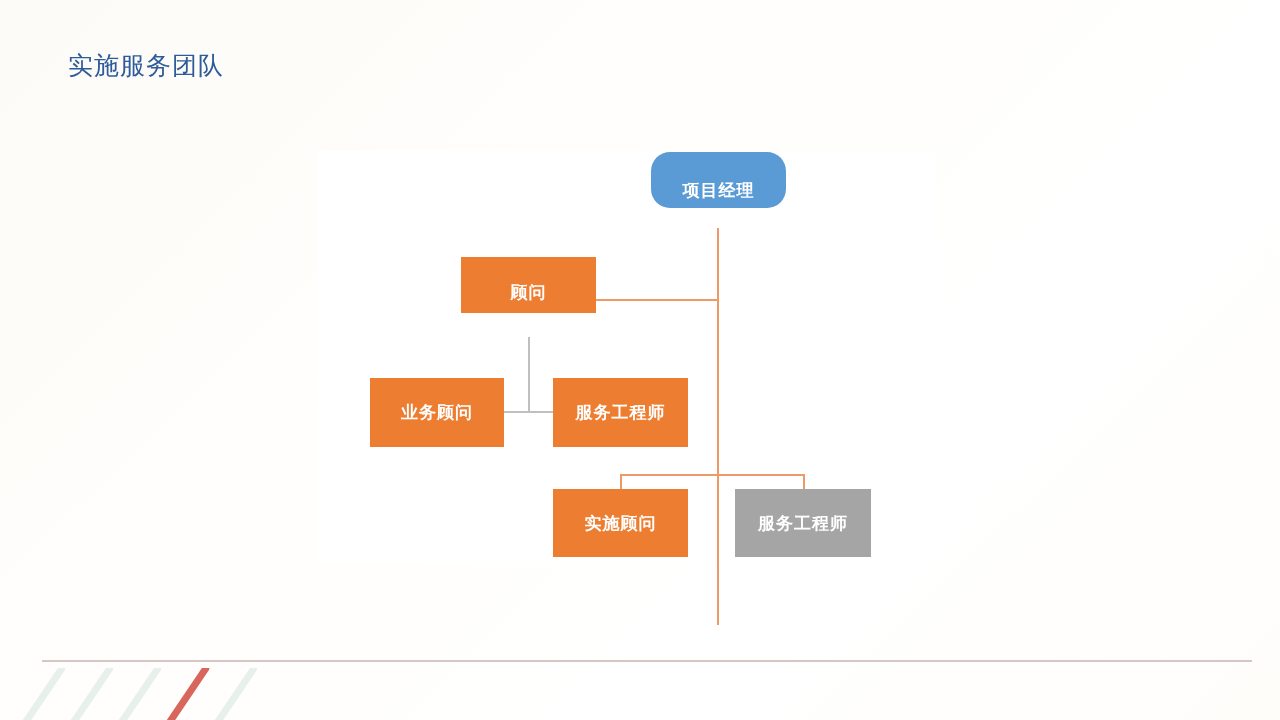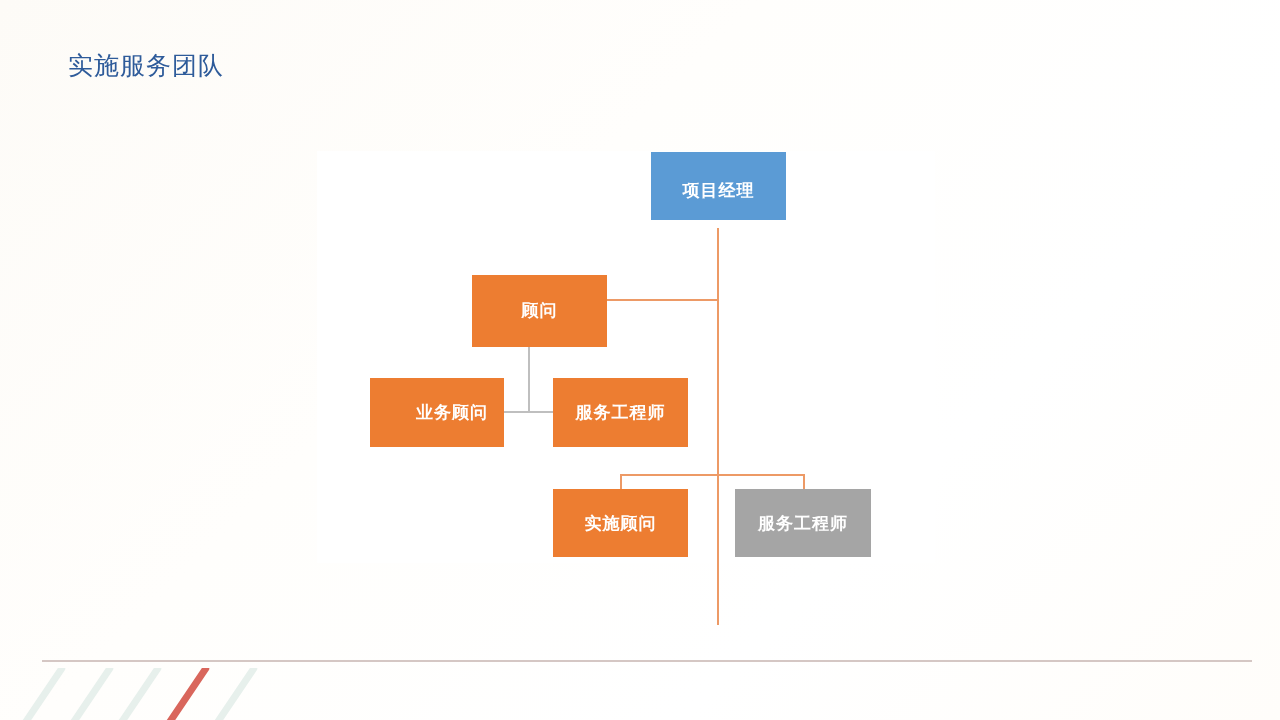--- a/index.html
+++ b/index.html
@@ -125,30 +125,30 @@
     <div class="conn conn-orange" style="left:303px; top:323px; width:185px; height:2px;"></div>
 
     <div class="conn conn-orange" style="left:303px; top:323px; width:2px; height:16px;"></div>
 
     <div class="conn conn-orange" style="left:486px; top:323px; width:2px; height:16px;"></div>
 
     <div class="conn conn-gray" style="left:211px; top:186px; width:2px; height:75px;"></div>
 
     <div class="conn conn-gray" style="left:187px; top:260px; width:49px; height:2px;"></div>
 
-    <div class="node node-blue" style="left:334px; top:1px; width:135px; height:68px;">
+    <div class="node node-blue" style="left:334px; top:1px; width:135px; height:56px;border-radius:19px;">
       <span class="node-label" style="top:27px;">项目经理</span>
     </div>
 
-    <div class="node node-orange" style="left:144px; top:124px; width:135px; height:72px;margin-left:11px;">
+    <div class="node node-orange" style="left:144px; top:106px; width:135px; height:56px;">
       <span class="node-label" style="top:24px;">顾问</span>
     </div>
 
     <div class="node node-orange" style="left:53px; top:227px; width:134px; height:69px;">
-      <span class="node-label" style="top:23px;padding-left:15px;">业务顾问</span>
+      <span class="node-label" style="top:23px;">业务顾问</span>
     </div>
 
     <div class="node node-orange" style="left:236px; top:227px; width:135px; height:69px;">
       <span class="node-label" style="top:23px;">服务工程师</span>
     </div>
 
     <div class="node node-orange" style="left:236px; top:338px; width:135px; height:68px;">
       <span class="node-label" style="top:23px;">实施顾问</span>
     </div>
 

